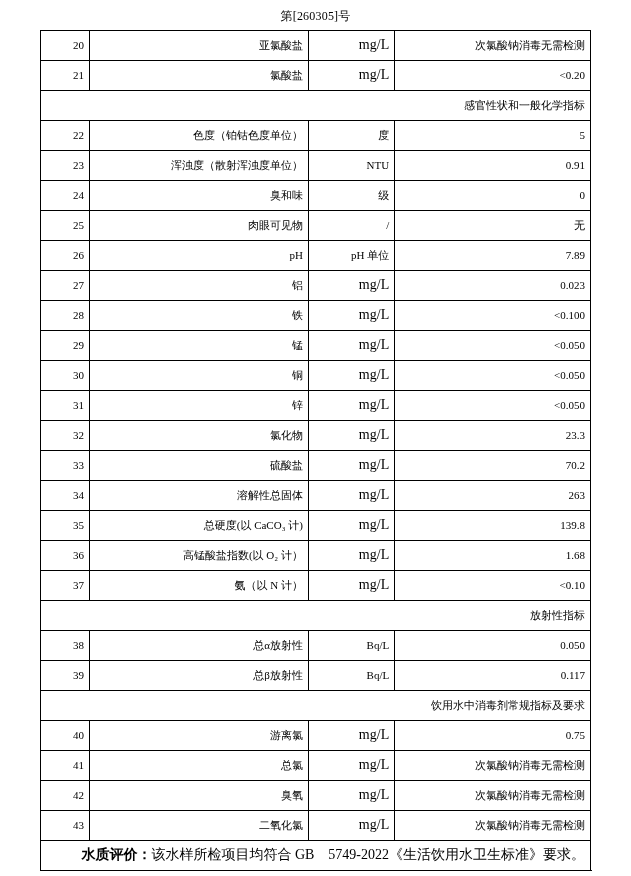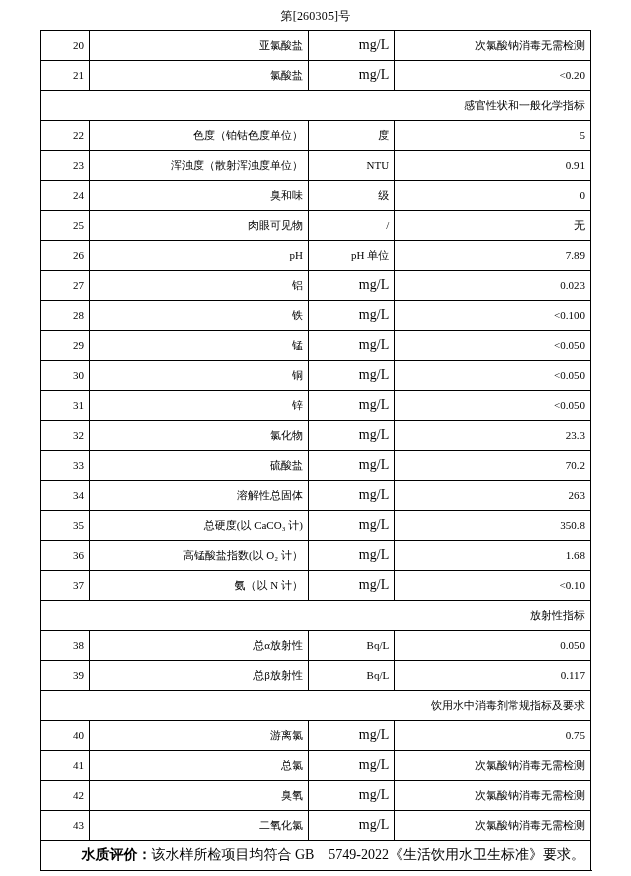--- a/index.html
+++ b/index.html
@@ -197,21 +197,21 @@
         <td>34</td>
         <td>溶解性总固体</td>
         <td class="unit-cell">mg/L</td>
         <td>263</td>
         <td>1000</td>
       </tr>
       <tr>
         <td>35</td>
         <td>总硬度(以 CaCO₃ 计)</td>
         <td class="unit-cell">mg/L</td>
-        <td>350.8</td>
+        <td>139.8</td>
         <td>450</td>
       </tr>
       <tr>
         <td>36</td>
         <td>高锰酸盐指数(以 O₂ 计）</td>
         <td class="unit-cell">mg/L</td>
         <td>1.68</td>
         <td>3</td>
       </tr>
       <tr>

